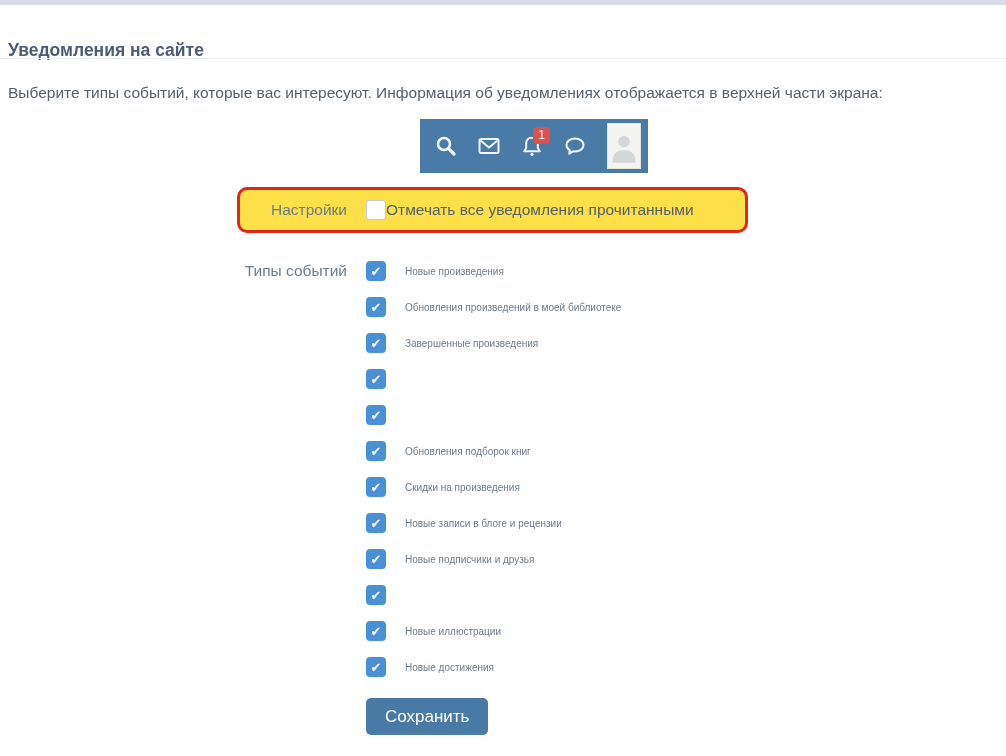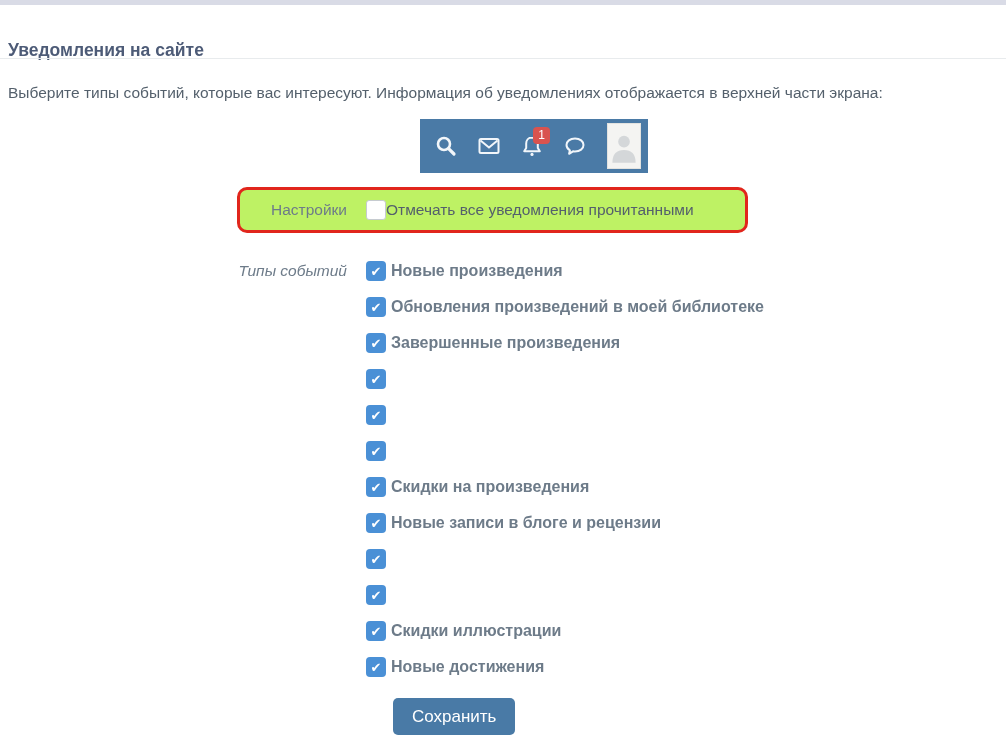--- a/index.html
+++ b/index.html
@@ -27,43 +27,43 @@
   .bell-wrap { position:relative; width:22px; height:22px; flex:0 0 auto; }
   .badge { position:absolute; top:-8px; left:12px; min-width:17px; height:17px;
     background:var(--badge-red,#d9534f); color:#fff; border-radius:4px;
     font-size:12px; line-height:17px; text-align:center; padding:0 3px; }
   .avatar { margin-left:auto; width:44px; height:46px; background:#f4f4f2;
     border:1px solid #e3e3e0; display:block; }
 
   
   .settings-box { position:absolute; left:237px; top:187px; width:511px; height:46px;
     border:3px solid var(--highlight-red,#e1261c); border-radius:10px;
-    display:flex; align-items:center; background:#bef264; }
+    display:flex; align-items:center; background:#fde047; }
   .settings-box .side-label { width:107px; text-align:right; font-size:15.5px;
     color:var(--label-color,#6d7b89); flex:0 0 auto; }
   .checkbox-unchecked { width:20px; height:20px; border:1px solid #c6cbd0;
     border-radius:3px; background:#fff; margin-left:19px; flex:0 0 auto; cursor:pointer; }
   .settings-box .cb-label { font-size:15.5px;
     color:var(--text-color,#54606c); cursor:pointer; white-space:nowrap; }
 
   
   .types-section { position:absolute; left:8px; top:253px; display:flex; align-items:flex-start; }
   .types-side-label { width:339px; height:36px; display:flex; align-items:center;
-    justify-content:flex-end; font-size:15.5px; color:var(--label-color,#6d7b89);font-style:italic; }
+    justify-content:flex-end; font-size:15.5px; color:var(--label-color,#6d7b89); }
   .type-rows { margin-left:19px; display:flex; flex-direction:column; }
   .type-row { height:36px; display:flex; align-items:center; }
   .checkbox-checked { width:20px; height:20px; border-radius:4px;
     background:var(--checkbox-blue,#4a90d6); color:#fff; font-size:13px;
     display:flex; align-items:center; justify-content:center; cursor:pointer; flex:0 0 auto; }
-  .type-row .cb-label { margin-left:5px; font-size:16px;
-    color:var(--label-color,#6d7b89); cursor:pointer; white-space:nowrap;font-weight:bold; }
+  .type-row .cb-label { margin-left:19px; font-size:10px;
+    color:var(--label-color,#6d7b89); cursor:pointer; white-space:nowrap; }
 
   .save-button { position:absolute; left:366px; top:698px; height:37px;
     background:var(--button-blue,#497aa6); color:#fff; border:none; border-radius:5px;
-    padding:0 19px; font-size:17px; font-family:inherit; cursor:pointer;margin-left:27px; }
+    padding:0 19px; font-size:17px; font-family:inherit; cursor:pointer; }
 </style>
 </head>
 <body>
 
 <div class="page">
 
   <div class="top-strip"></div>
 
   <h1 class="page-title">Уведомления на сайте</h1>
 
@@ -120,38 +120,40 @@
         <span class="cb-label">Завершенные произведения</span>
       </div>
         <div class="type-row">
         <span class="checkbox-checked">✔</span>
       </div>
         <div class="type-row">
         <span class="checkbox-checked">✔</span>
       </div>
         <div class="type-row">
         <span class="checkbox-checked">✔</span>
+        <span class="cb-label">Обновления подборок книг</span>
       </div>
         <div class="type-row">
         <span class="checkbox-checked">✔</span>
         <span class="cb-label">Скидки на произведения</span>
       </div>
         <div class="type-row">
         <span class="checkbox-checked">✔</span>
         <span class="cb-label">Новые записи в блоге и рецензии</span>
       </div>
         <div class="type-row">
         <span class="checkbox-checked">✔</span>
+        <span class="cb-label">Новые подписчики и друзья</span>
       </div>
         <div class="type-row">
         <span class="checkbox-checked">✔</span>
       </div>
         <div class="type-row">
         <span class="checkbox-checked">✔</span>
-        <span class="cb-label">Скидки иллюстрации</span>
+        <span class="cb-label">Новые иллюстрации</span>
       </div>
         <div class="type-row">
         <span class="checkbox-checked">✔</span>
         <span class="cb-label">Новые достижения</span>
       </div>
       </div>
   </div>
 
   <button class="save-button">Сохранить</button>
 

